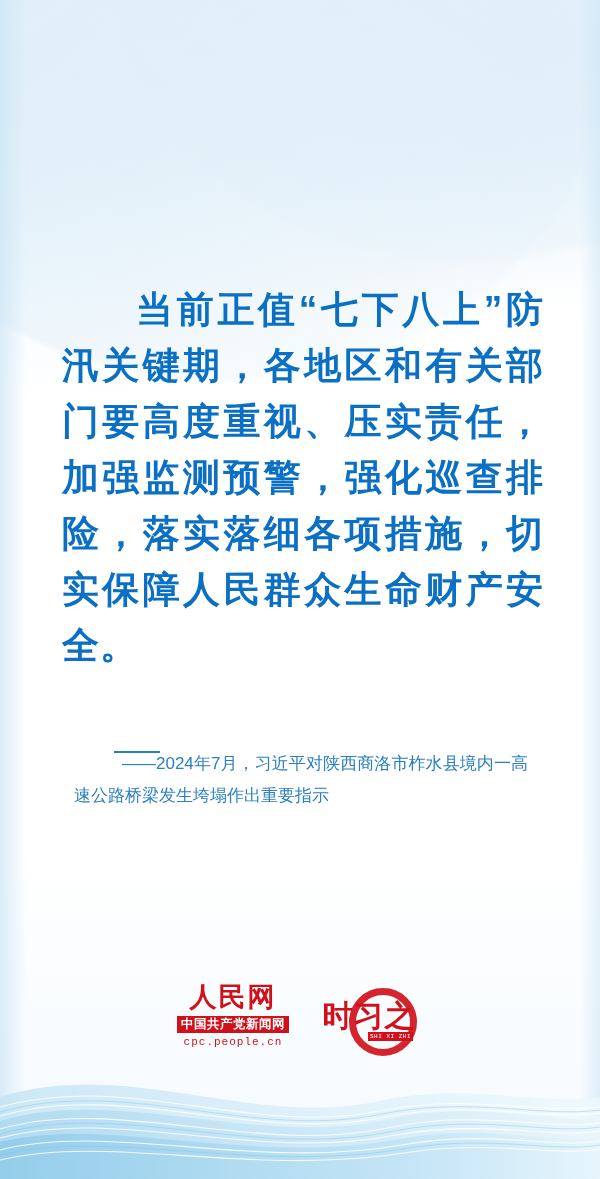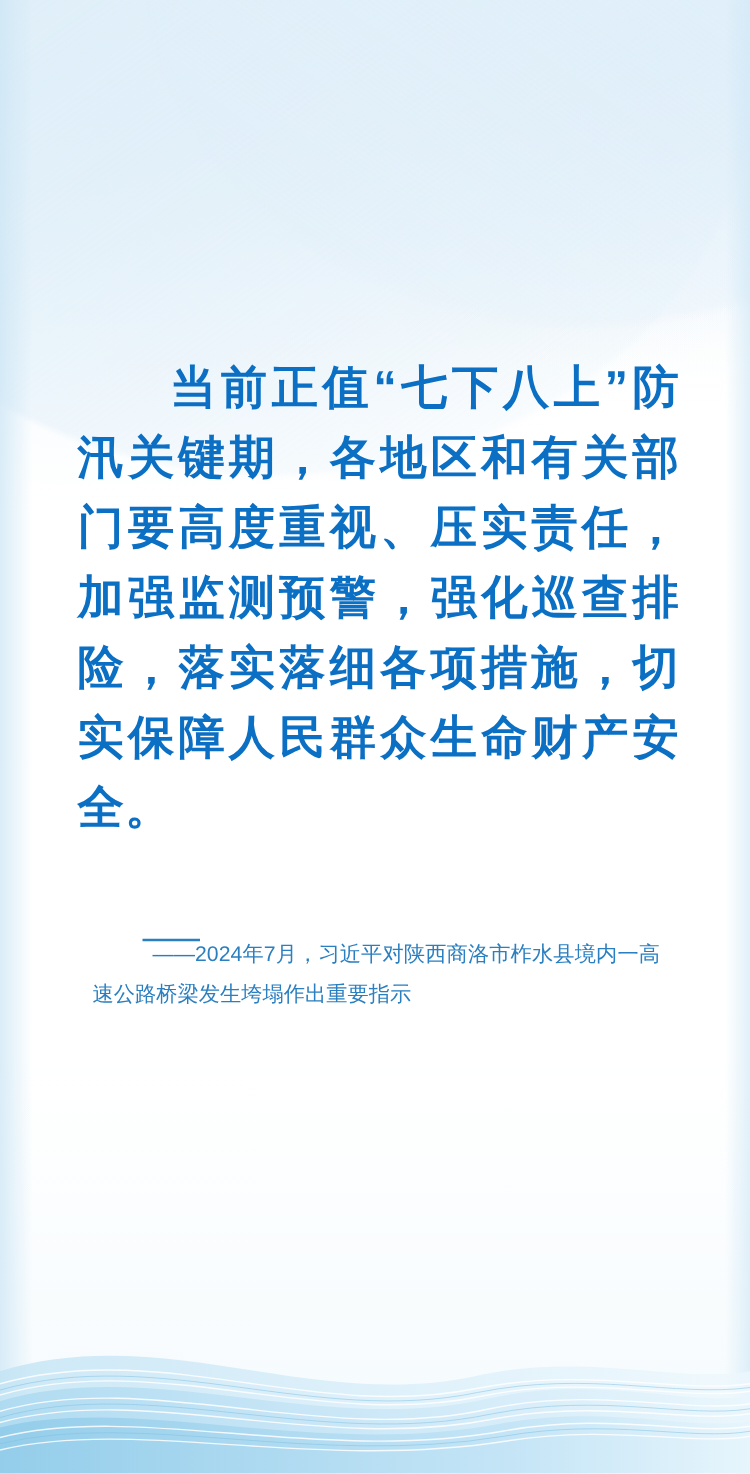--- a/index.html
+++ b/index.html
@@ -204,20 +204,35 @@
 
   <div class="quote-block">
     <p class="quote-text">当前正值“七下八上”防汛关键期，各地区和有关部门要高度重视、压实责任，加强监测预警，强化巡查排险，落实落细各项措施，切实保障人民群众生命财产安全。</p>
   </div>
 
   <div class="attribution">
     <span class="attribution-dash"></span>
     <p class="attribution-text">——2024年7月，习近平对陕西商洛市柞水县境内一高速公路桥梁发生垮塌作出重要指示</p>
   </div>
 
+  <div class="logo-row">
+
+    <div class="logo-people">
+      <span class="lp-main">人民网</span>
+      <span class="lp-sub">中国共产党新闻网</span>
+      <span class="lp-url">cpc.people.cn</span>
+    </div>
+
+    <div class="logo-shixi">
+      <span class="ring"></span>
+      <span class="sx-text">时习之</span>
+      <span class="sx-sub">SHI XI ZHI</span>
+    </div>
+
+  </div>
 
   <svg class="waves" viewBox="0 0 600 200" preserveAspectRatio="none">
     <defs>
       <linearGradient id="wg1" x1="0" y1="0" x2="1" y2="0">
         <stop offset="0%" stop-color="#bfe2f4"></stop>
         <stop offset="55%" stop-color="#d8eefa"></stop>
         <stop offset="100%" stop-color="#eef8fd"></stop>
       </linearGradient>
       <linearGradient id="wg2" x1="0" y1="0" x2="1" y2="0">
         <stop offset="0%" stop-color="#a9d8f0"></stop>

